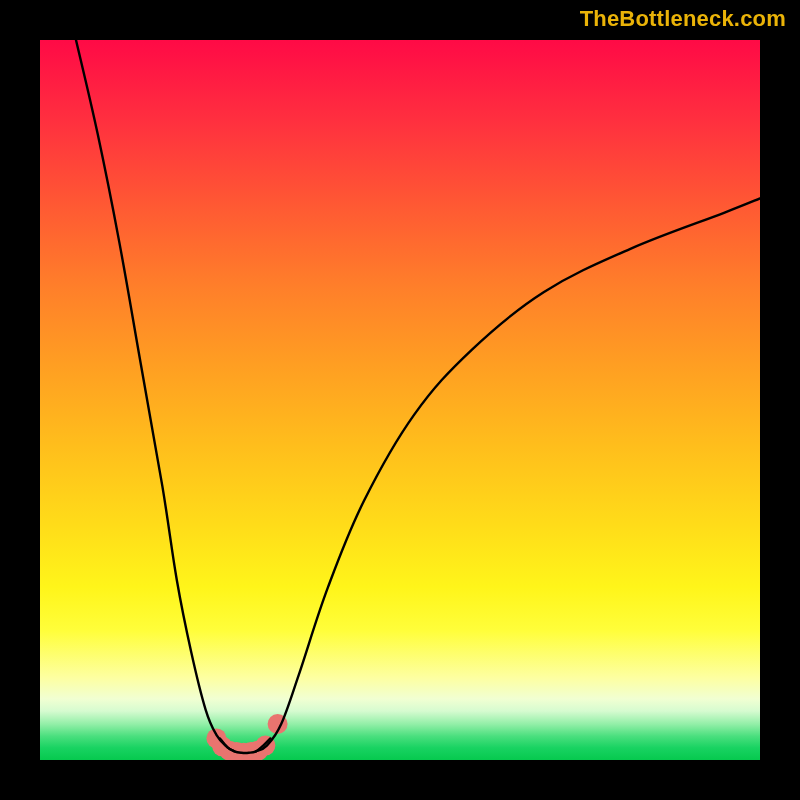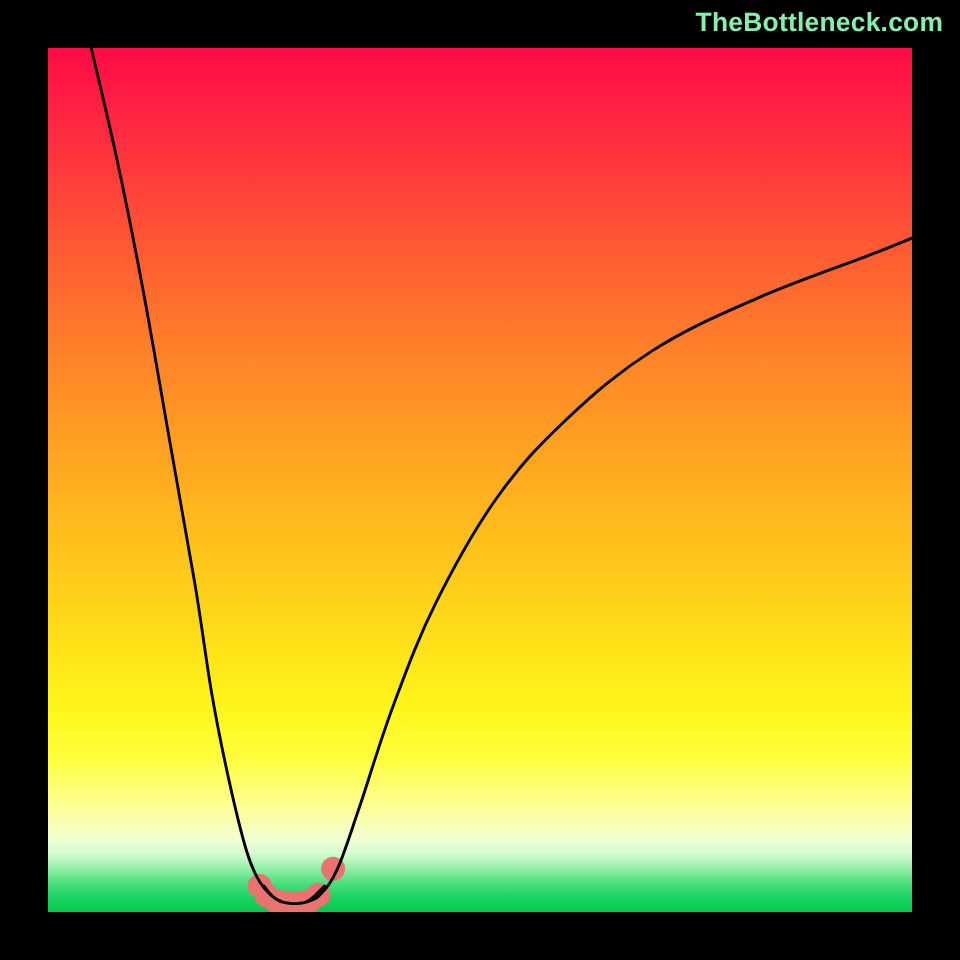--- a/index.html
+++ b/index.html
@@ -52,21 +52,21 @@
     width: 720px;
     height: 720px;
   }
   .watermark {
     position: absolute;
     top: 6px;
     right: 14px;
     font-family: Arial, Helvetica, sans-serif;
     font-size: 22px;
     font-weight: 600;
-    color: #86efac;
+    color: #eab308;
     letter-spacing: 0.2px;
   }
 </style>
 </head>
 <body>
 
 <div class="frame">
 
   <div class="watermark">TheBottleneck.com</div>
 

